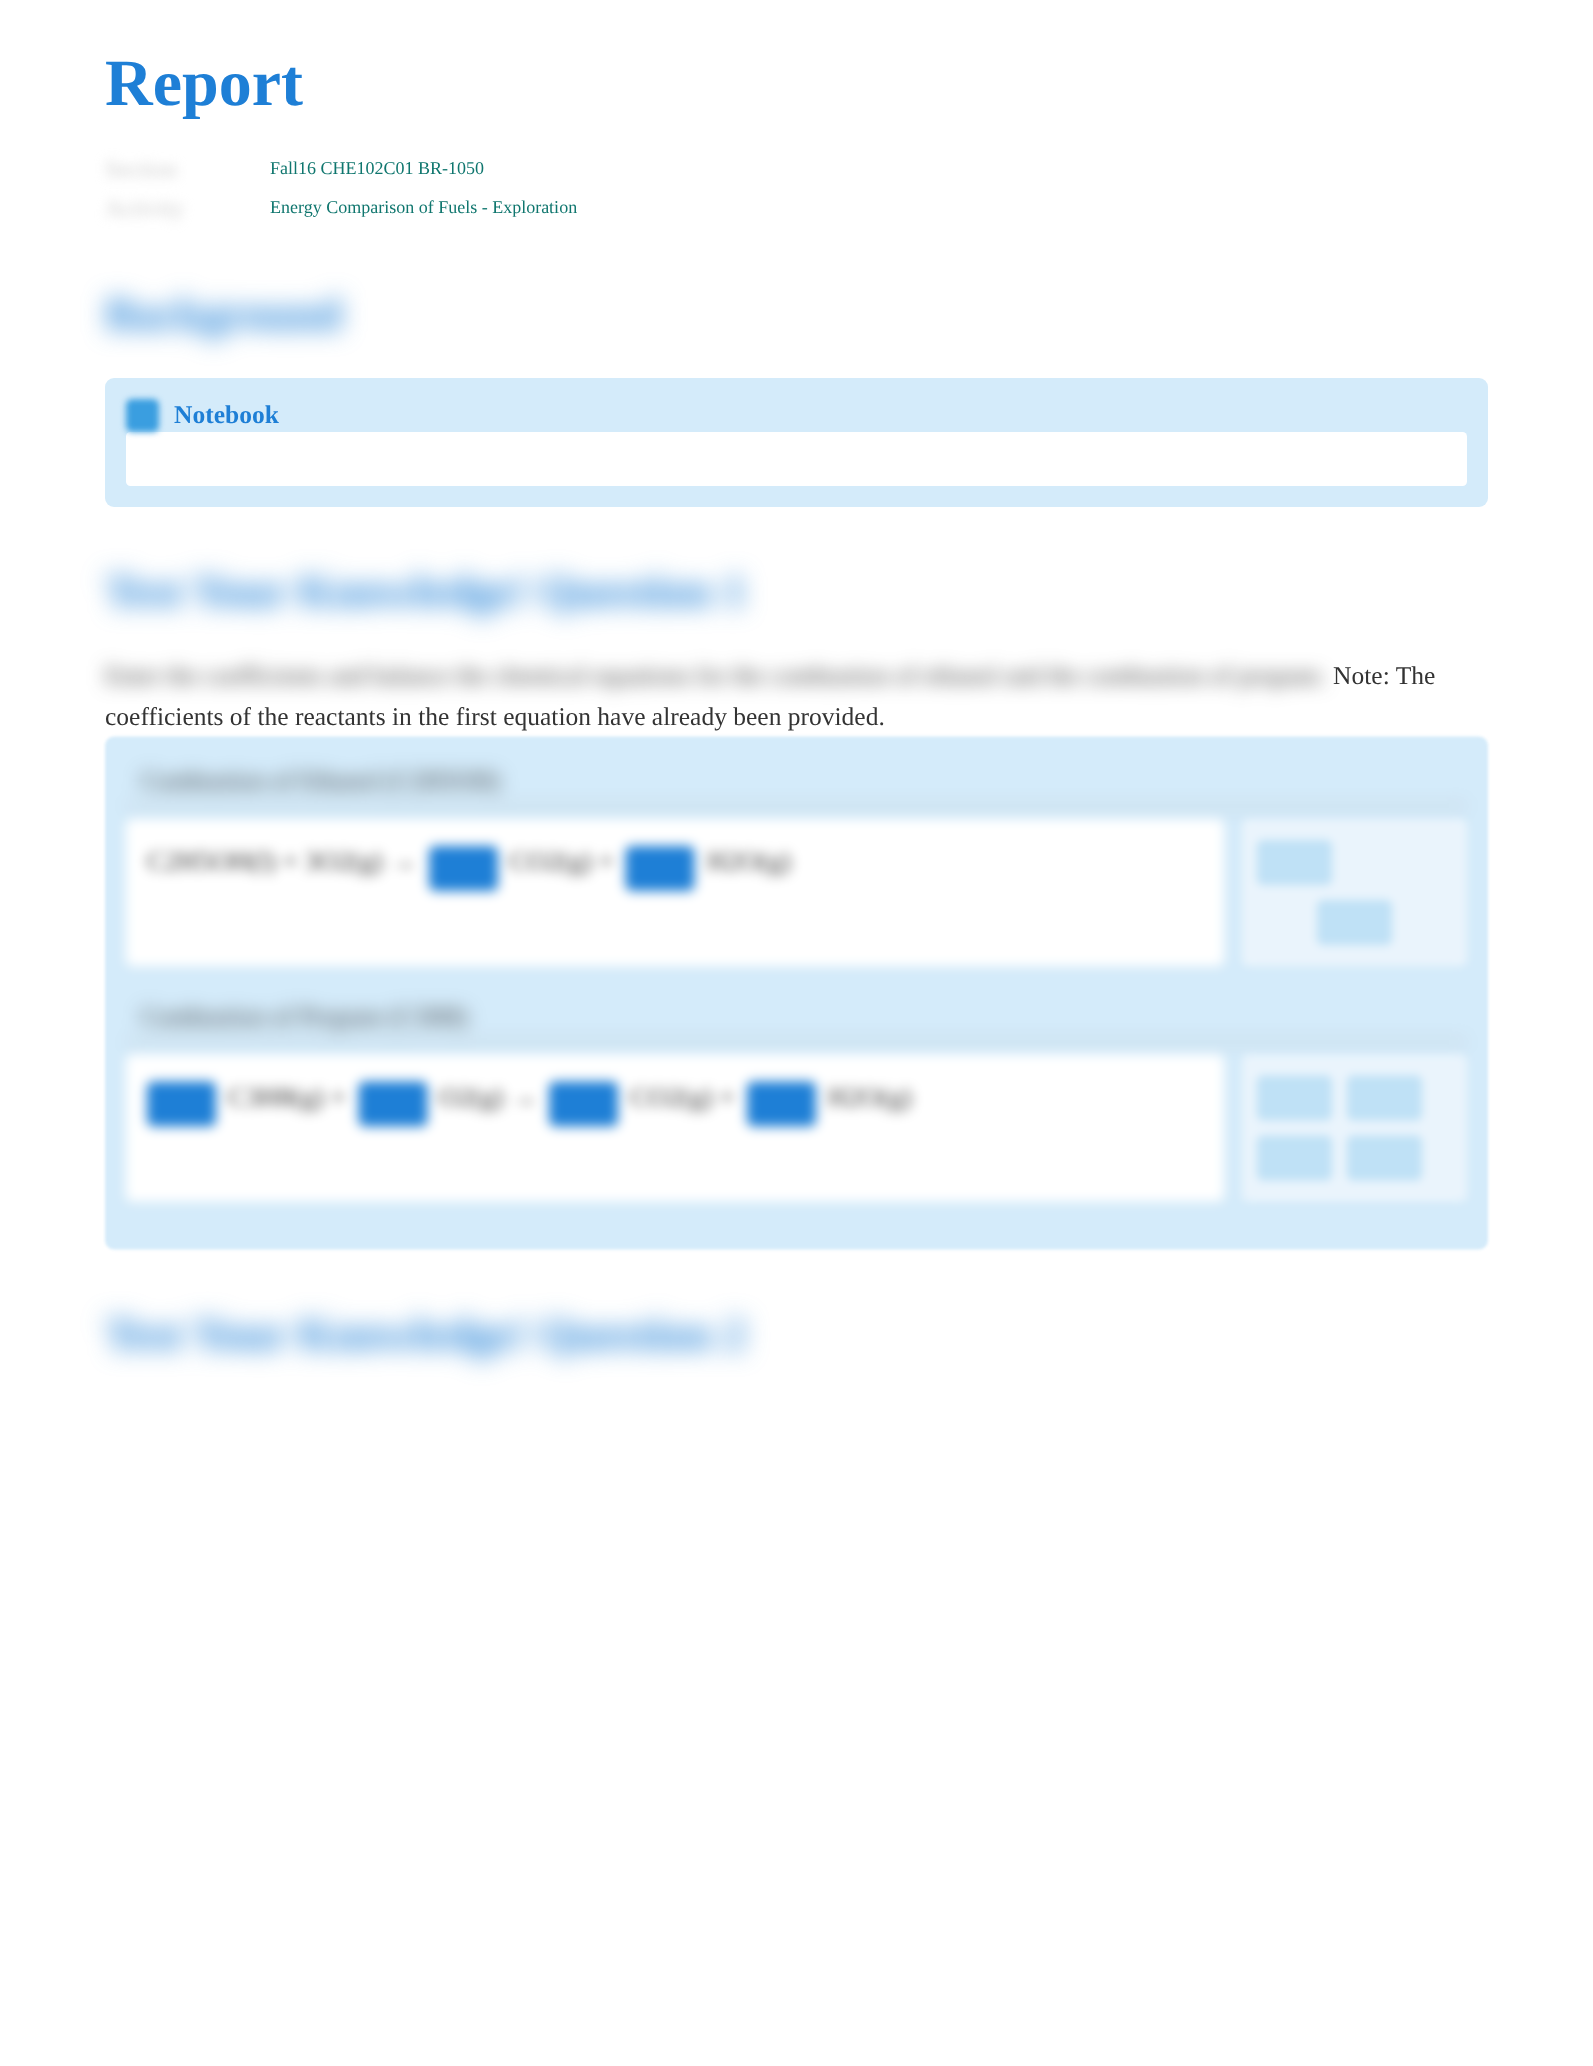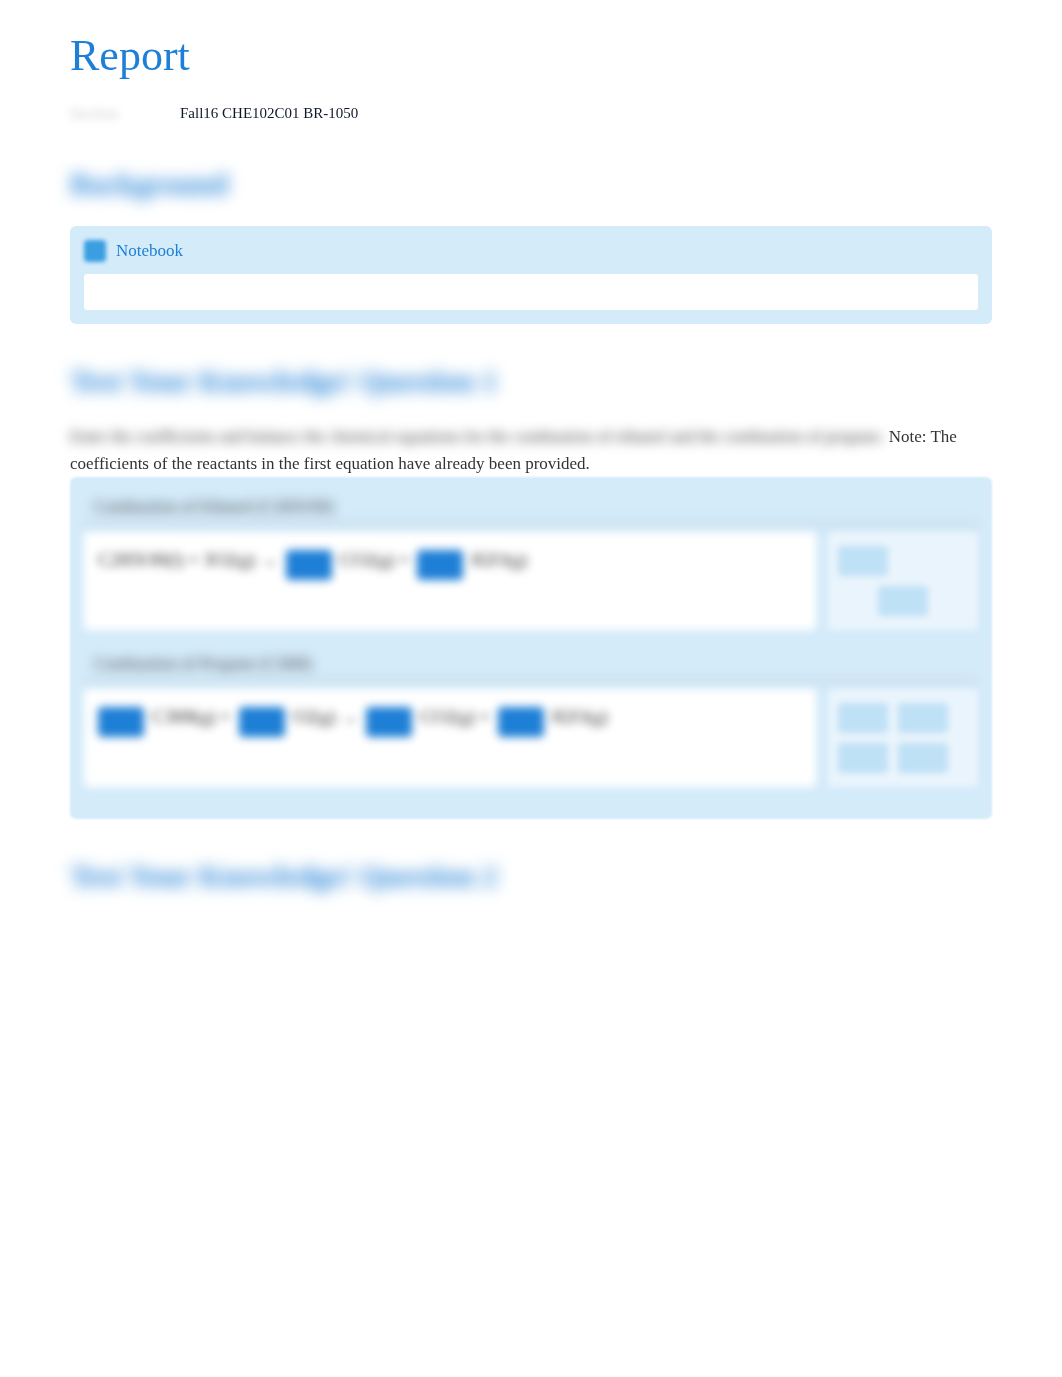--- a/index.html
+++ b/index.html
@@ -7,60 +7,60 @@
     font-family: Georgia, 'Times New Roman', serif;
     background: #ffffff;
     width: 1062px;
     margin: 0 auto;
     padding: 30px 70px;
     color: #333;
   }
   .page-title {
     font-size: 44px;
     color: #1e7fd6;
-    font-weight: normal;
+    font-weight: bold;
     margin-bottom: 20px;
   }
   .meta-table {
     width: 100%;
     margin-bottom: 40px;
   }
   .meta-row {
     display: flex;
     padding: 4px 0;
   }
   .meta-label {
     width: 110px;
     color: #ccc;
     filter: blur(4px);
     font-size: 16px;
   }
   .meta-value {
-    font-size: 15px;
-    color: #0f172a;
+    font-size: 12px;
+    color: #0f766e;
   }
   .section-heading {
     font-size: 30px;
     font-weight: bold;
     color: #1e7fd6;
     filter: blur(8px);
     margin: 30px 0 25px 0;
   }
   .notebook-box {
     background: #d4ebfa;
     border-radius: 6px;
     padding: 14px;
     margin-bottom: 40px;
     filter: blur(0.5px);
   }
   .notebook-header {
     display: flex;
     align-items: center;
     gap: 10px;
-    margin-bottom: 12px;
+    font-weight: bold;
   }
   .notebook-icon {
     width: 22px;
     height: 22px;
     background: #3a9ee0;
     border-radius: 4px;
     filter: blur(2px);
   }
   .notebook-label {
     color: #1e7fd6;
@@ -143,20 +143,24 @@
 </head>
 <body>
 
 <h1 class="page-title">Report</h1>
 
 <div class="meta-table">
   <div class="meta-row">
     <div class="meta-label">Section</div>
     <div class="meta-value">Fall16 CHE102C01 BR-1050</div>
   </div>
+  <div class="meta-row">
+    <div class="meta-label">Activity</div>
+    <div class="meta-value">Energy Comparison of Fuels - Exploration</div>
+  </div>
 </div>
 
 <h2 class="section-heading">Background</h2>
 
 <div class="notebook-box">
   <div class="notebook-header">
     <div class="notebook-icon"></div>
     <span class="notebook-label">Notebook</span>
   </div>
   <div class="notebook-input"></div>

